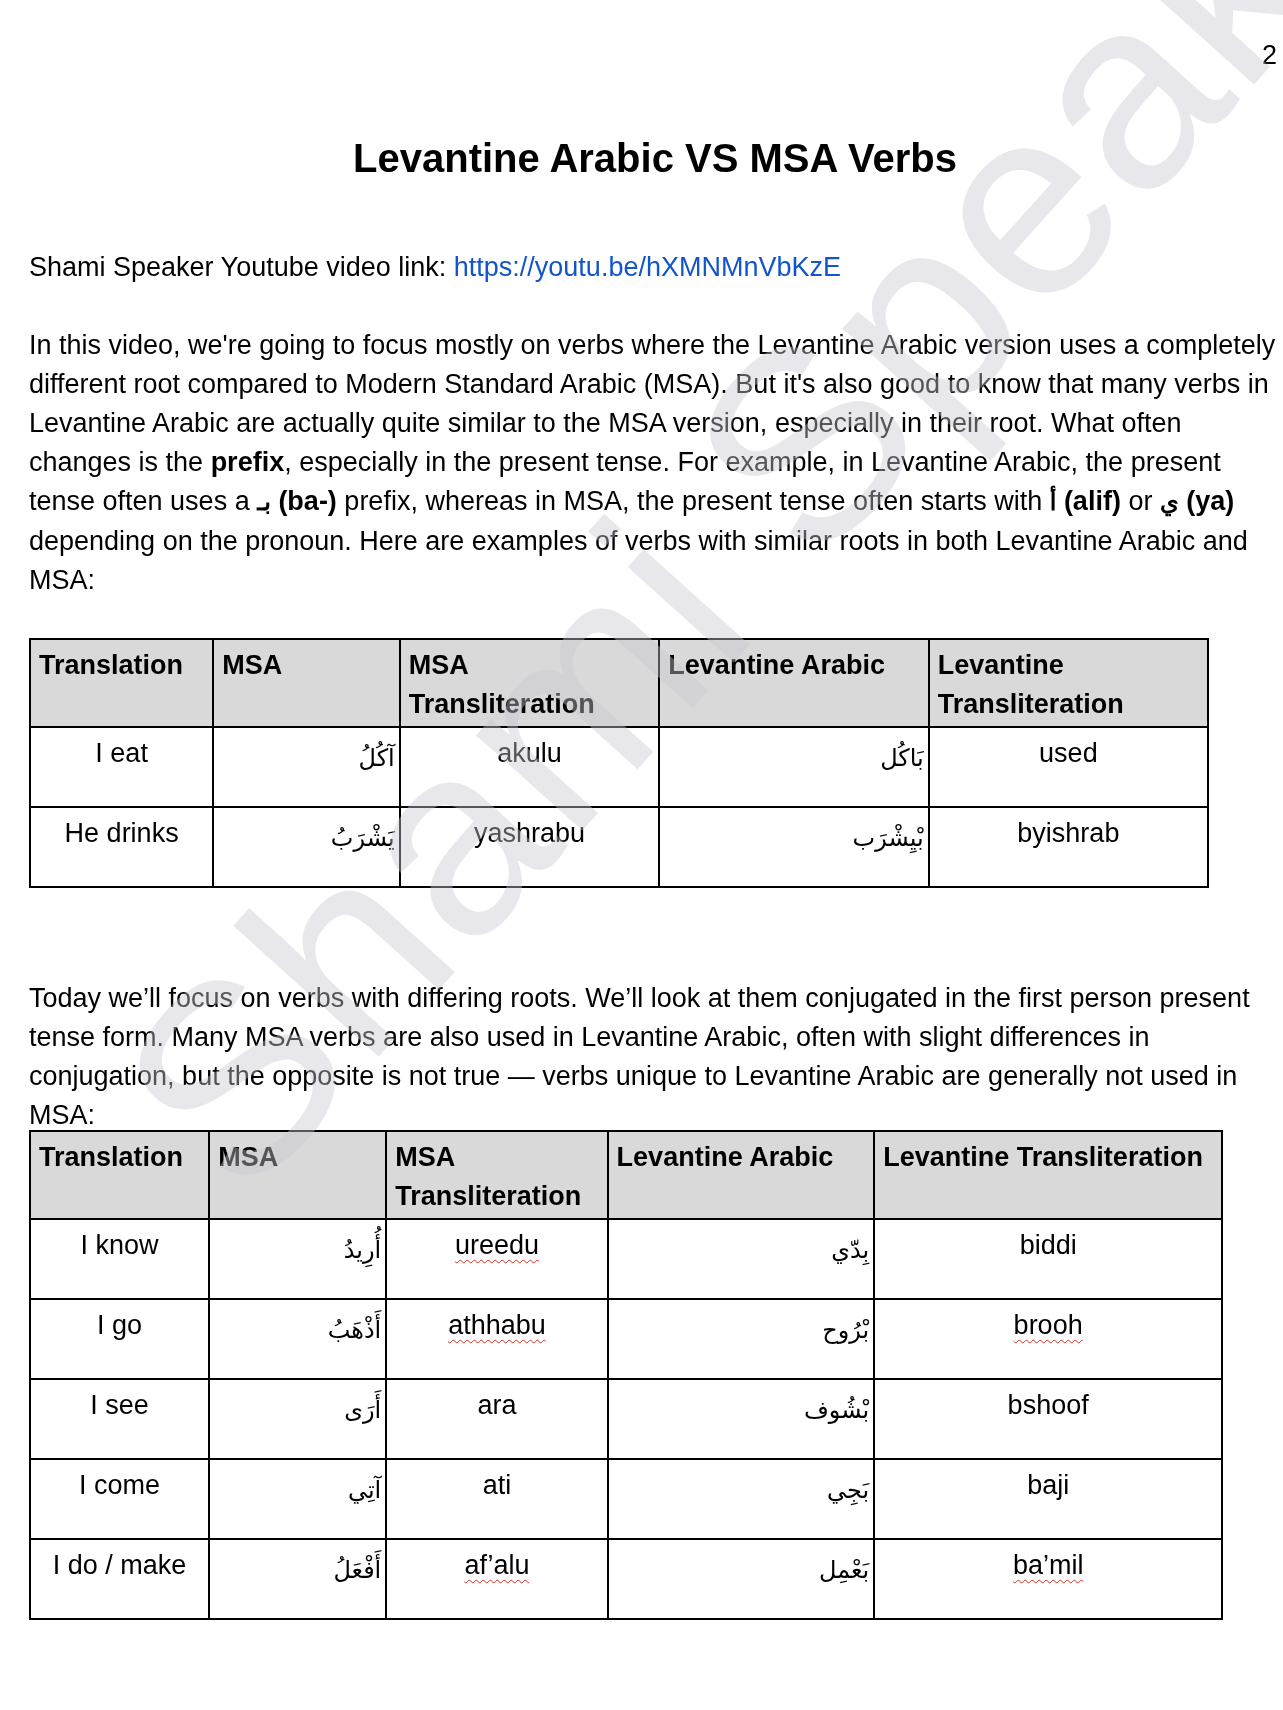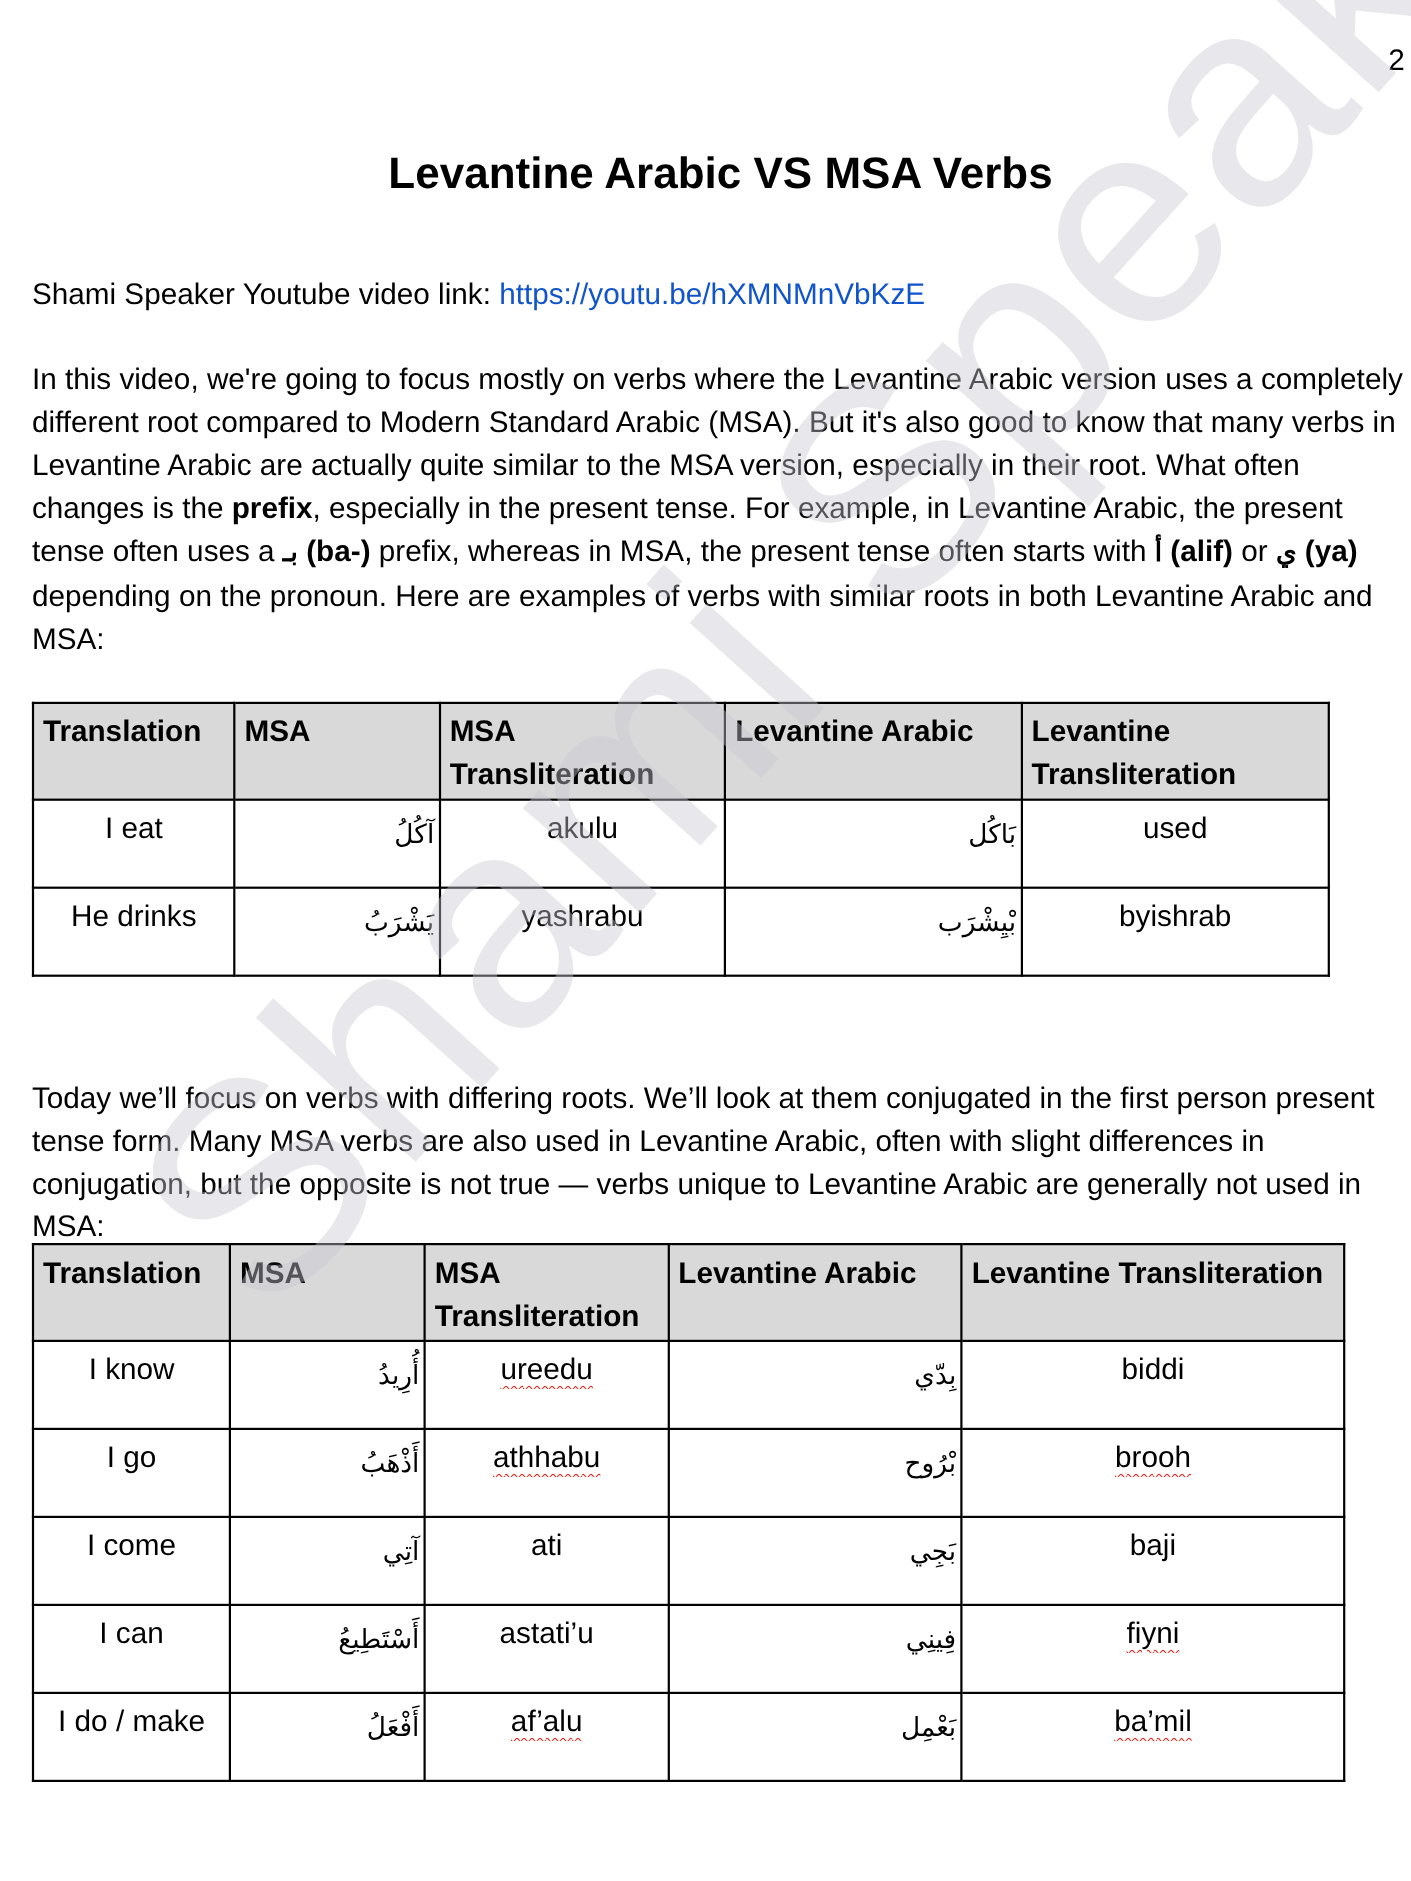--- a/index.html
+++ b/index.html
@@ -120,32 +120,32 @@
       <td>biddi</td>
     </tr>
     <tr>
       <td>I go</td>
       <td class="ar">أَذْهَبُ</td>
       <td><span class="spell">athhabu</span></td>
       <td class="ar">بْرُوح</td>
       <td><span class="spell">brooh</span></td>
     </tr>
     <tr>
+      <td>I see</td>
+      <td class="ar">أَرَى</td>
+      <td>ara</td>
+      <td class="ar">بْشُوف</td>
+      <td>bshoof</td>
+    </tr>
+    <tr>
       <td>I come</td>
       <td class="ar">آتِي</td>
       <td>ati</td>
       <td class="ar">بَجِي</td>
       <td>baji</td>
-    </tr>
-    <tr>
-      <td>I can</td>
-      <td class="ar">أَسْتَطِيعُ</td>
-      <td>astati’u</td>
-      <td class="ar">فِينِي</td>
-      <td><span class="spell">fiyni</span></td>
     </tr>
     <tr>
       <td>I do / make</td>
       <td class="ar">أَفْعَلُ</td>
       <td><span class="spell">af’alu</span></td>
       <td class="ar">بَعْمِل</td>
       <td><span class="spell">ba’mil</span></td>
     </tr>
   </tbody>
 </table>

